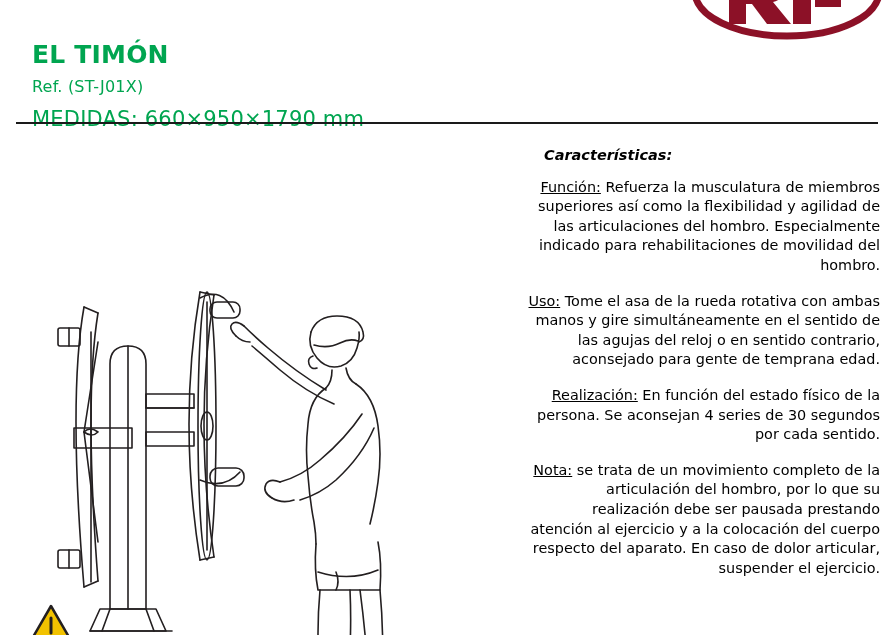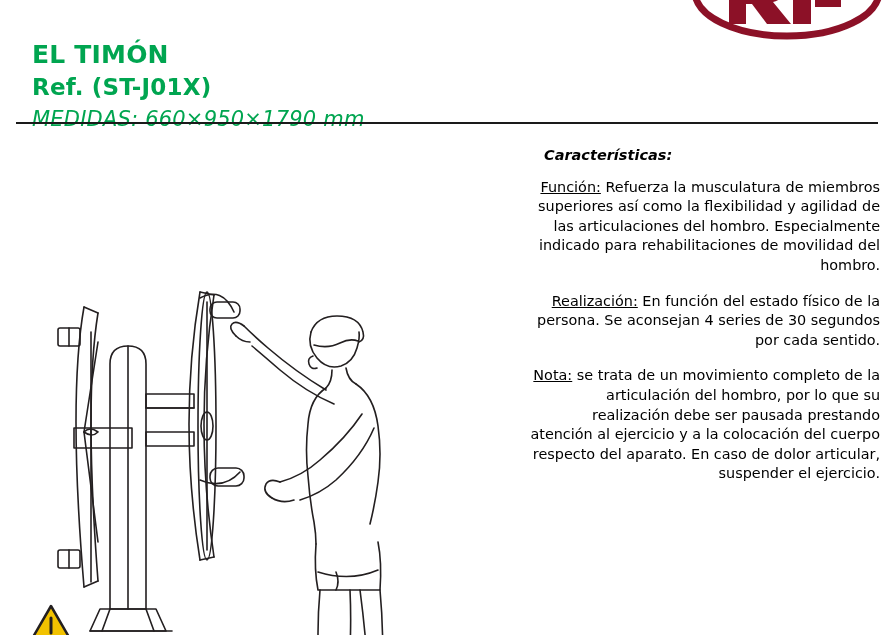--- a/index.html
+++ b/index.html
@@ -34,31 +34,30 @@
     font-family: "DejaVu Sans", sans-serif;
     letter-spacing: 0.2px;
     white-space: nowrap;
   }
   .title-line.l1 {
     font-size: 25px;
     font-weight: bold;
     line-height: 30px;
   }
   .title-line.l2 {
-    font-size: 23px;
-    font-weight: bold;
+    font-size: 16px;
+    font-weight: normal;
     line-height: 30px;
     margin-top: 2px;
   }
   .title-line.l3 {
     font-size: 21px;
     font-weight: normal;
     line-height: 30px;
     margin-top: 2px;
-    font-style: italic;
   }
 
   
   .logo {
     position: absolute;
     right: 0px;
     top: -32px;
     width: 230px;
     height: 92px;
   }
@@ -246,20 +245,23 @@
 </div>
 
 <div class="text-col">
 
   <div class="caract-head">Características:</div>
 
   <p class="para">
     <span class="lbl">Función:</span><span> Refuerza la musculatura de miembros superiores así como la flexibilidad y agilidad de las articulaciones del hombro. Especialmente indicado para rehabilitaciones de movilidad del hombro.</span>
   </p>
 
+  <p class="para">
+    <span class="lbl">Uso:</span><span> Tome el asa de la rueda rotativa con ambas manos y gire simultáneamente en el sentido de las agujas del reloj o en sentido contrario, aconsejado para gente de temprana edad.</span>
+  </p>
 
   <p class="para">
     <span class="lbl">Realización:</span><span> En función del estado físico de la persona. Se aconsejan 4 series de 30 segundos por cada sentido.</span>
   </p>
 
   <p class="para">
     <span class="lbl">Nota:</span><span> se trata de un movimiento completo de la articulación del hombro, por lo que su realización debe ser pausada prestando atención al ejercicio y a la colocación del cuerpo respecto del aparato. En caso de dolor articular, suspender el ejercicio.</span>
   </p>
 
 </div>

